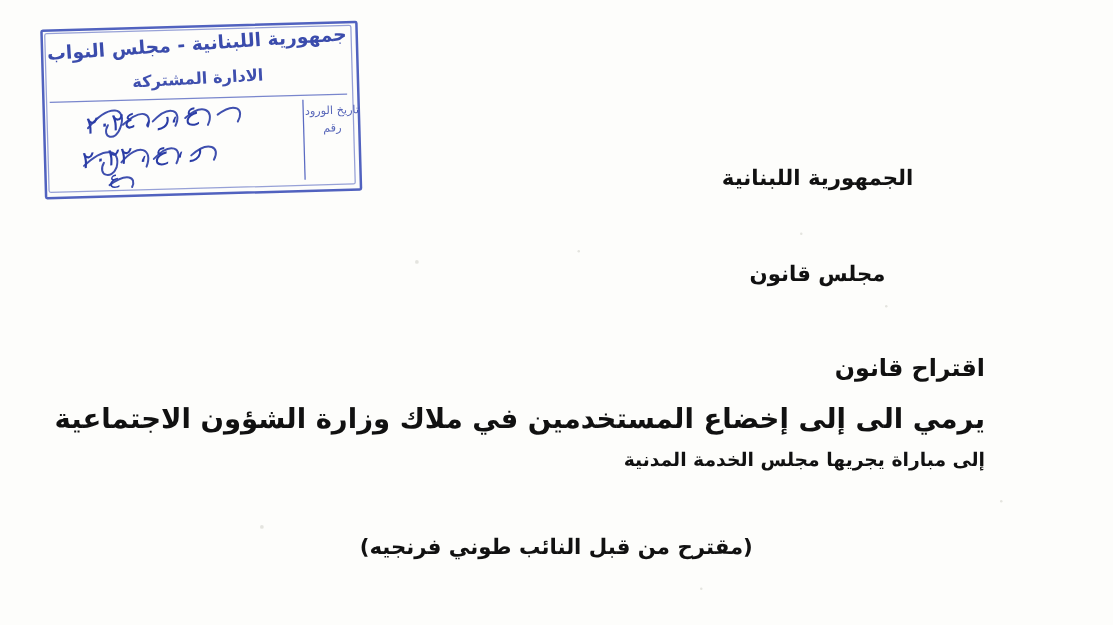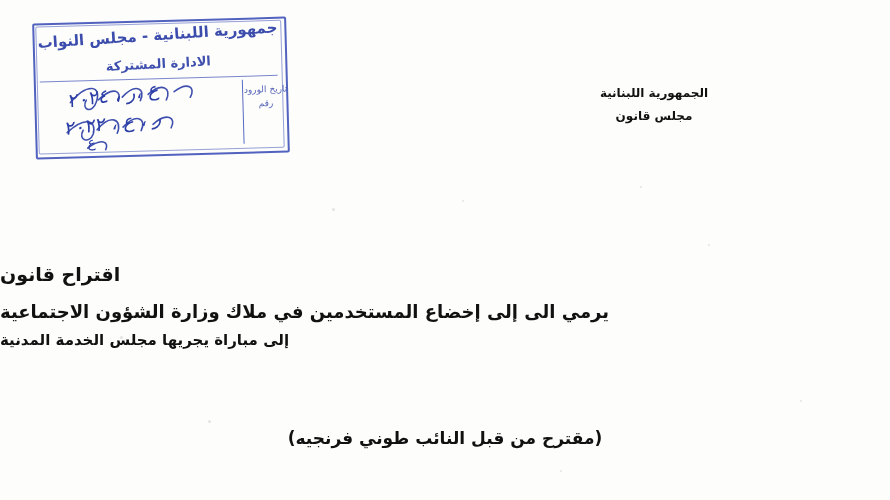--- a/index.html
+++ b/index.html
@@ -149,46 +149,47 @@
     position: absolute;
     right: 56px;
     top: 82px;
     width: 360px;
     text-align: center;
     direction: rtl;
   }
   #header .hline {
     font-family: "DejaVu Sans", sans-serif;
     font-weight: bold;
-    font-size: 12px;
+    font-size: 17px;
     color: #111111;
     line-height: 1.9;
     white-space: nowrap;
+    margin-top: 45px;
   }
 
   
   #titleblock {
     position: absolute;
     left: 0;
-    top: 263px;
+    top: 284px;
     width: 788px;
-    text-align: left;
+    text-align: right;
     direction: rtl;
   }
   #titleblock .t-main {
     font-family: "DejaVu Sans", sans-serif;
     font-weight: bold;
     font-size: 19px;
     color: #111111;
     line-height: 1.2;
   }
   #titleblock .t-sub {
     font-family: "DejaVu Sans", sans-serif;
     font-weight: bold;
-    font-size: 18px;
+    font-size: 22px;
     color: #111111;
     line-height: 1.75;
     margin-top: 10px;
   }
   #titleblock .t-sub2 {
     font-family: "DejaVu Sans", sans-serif;
     font-weight: bold;
     font-size: 15px;
     color: #111111;
     line-height: 1.75;

